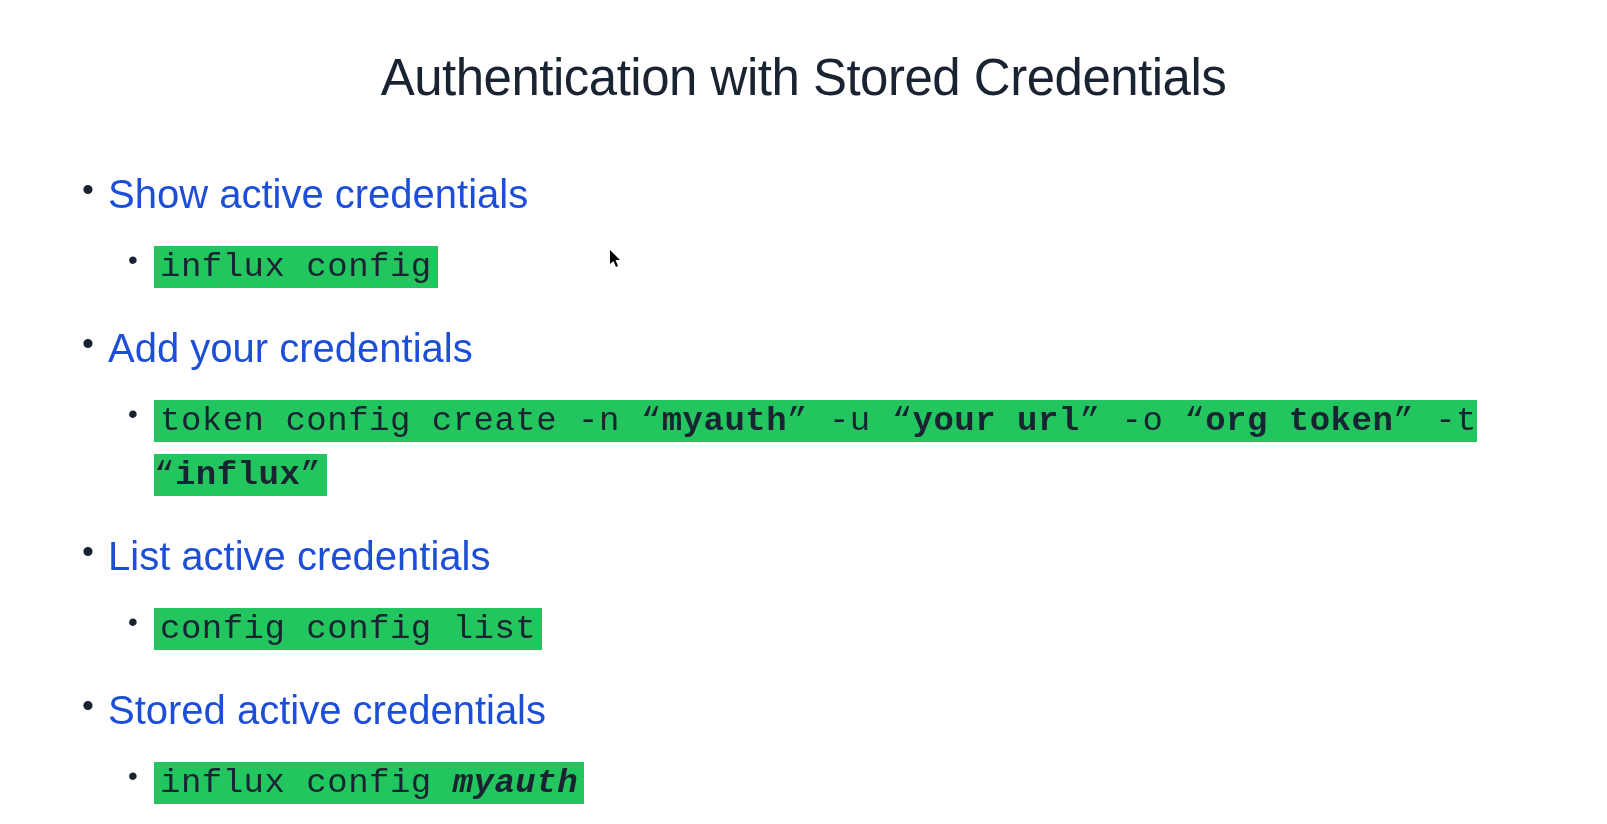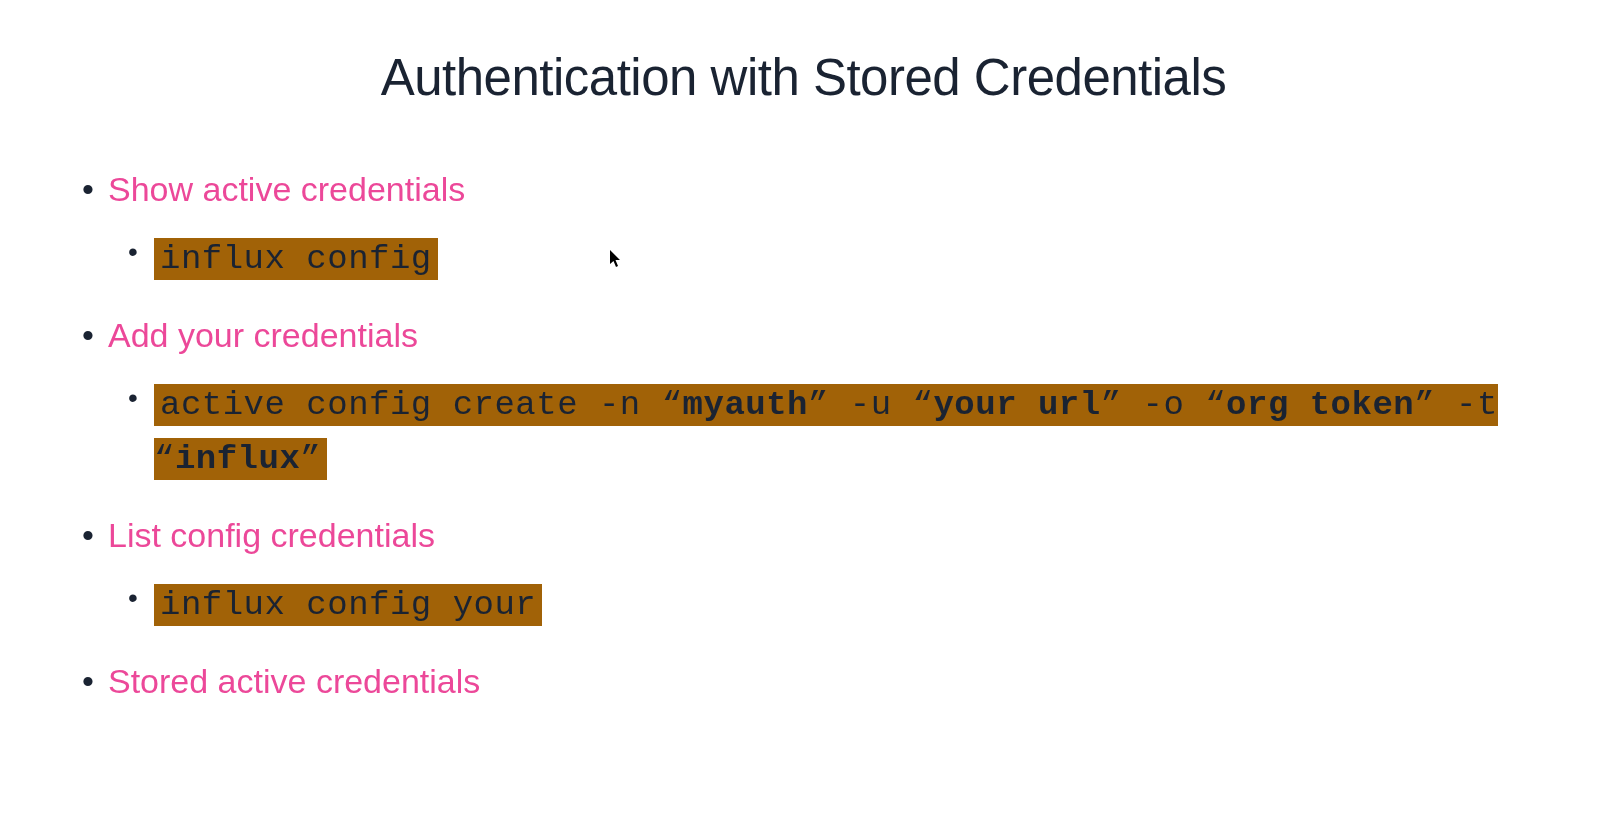--- a/index.html
+++ b/index.html
@@ -28,22 +28,22 @@
       letter-spacing: -0.5px;
     }
     .bullet-list {
       list-style: none;
       padding-left: 0;
     }
     .top-item {
       margin-bottom: 28px;
     }
     .top-bullet {
-      font-size: 34px;
-      color: #ec4899;
+      font-size: 40px;
+      color: #1d4ed8;
       position: relative;
       padding-left: 28px;
       line-height: 1.35;
     }
     .top-bullet::before {
       content: "•";
       position: absolute;
       left: 2px;
       top: 0;
       font-size: 34px;
@@ -63,21 +63,21 @@
     .sub-bullet::before {
       content: "•";
       position: absolute;
       left: 0;
       top: 0;
       font-size: 28px;
       color: #1a2332;
     }
     .code {
       font-family: "SF Mono", Menlo, Monaco, Consolas, "Courier New", monospace;
-      background: #a16207;
+      background: #22c55e;
       font-size: 34px;
       padding: 2px 6px;
       color: #1a2332;
       letter-spacing: 0.5px;
     }
     .code .bold {
       font-weight: 700;
     }
     .code .bolditalic {
       font-weight: 700;
@@ -104,36 +104,41 @@
         <li class="sub-bullet">
           <span class="code"><span>influx config</span></span>
         </li>
       </ul>
     </li>
 
     <li class="top-item">
       <div class="top-bullet">Add your credentials</div>
       <ul class="sub-list">
         <li class="sub-bullet">
-          <span class="code"><span>active config create -n “</span><span class="bold">myauth</span><span>” -u “</span><span class="bold">your url</span><span>” -o “</span><span class="bold">org token</span><span>” -t “</span><span class="bold">influx</span><span>”</span></span>
+          <span class="code"><span>token config create -n “</span><span class="bold">myauth</span><span>” -u “</span><span class="bold">your url</span><span>” -o “</span><span class="bold">org token</span><span>” -t “</span><span class="bold">influx</span><span>”</span></span>
         </li>
       </ul>
     </li>
 
     <li class="top-item">
-      <div class="top-bullet">List config credentials</div>
+      <div class="top-bullet">List active credentials</div>
       <ul class="sub-list">
         <li class="sub-bullet">
-          <span class="code"><span>influx config your</span></span>
+          <span class="code"><span>config config list</span></span>
         </li>
       </ul>
     </li>
 
     <li class="top-item">
       <div class="top-bullet">Stored active credentials</div>
+      <ul class="sub-list">
+        <li class="sub-bullet">
+          <span class="code"><span>influx config </span><span class="bolditalic">myauth</span></span>
+        </li>
+      </ul>
     </li>
 
   </ul>
 </div>
 
 <span class="cursor" style="left:610px; top:250px;"><svg width="14" height="18" viewBox="0 0 14 18">
       <path d="M0 0 L0 14 L3.5 11 L6 17 L8 16 L5.5 10 L10 10 Z" fill="#000"></path>
     </svg></span>
 
 </body></html>

